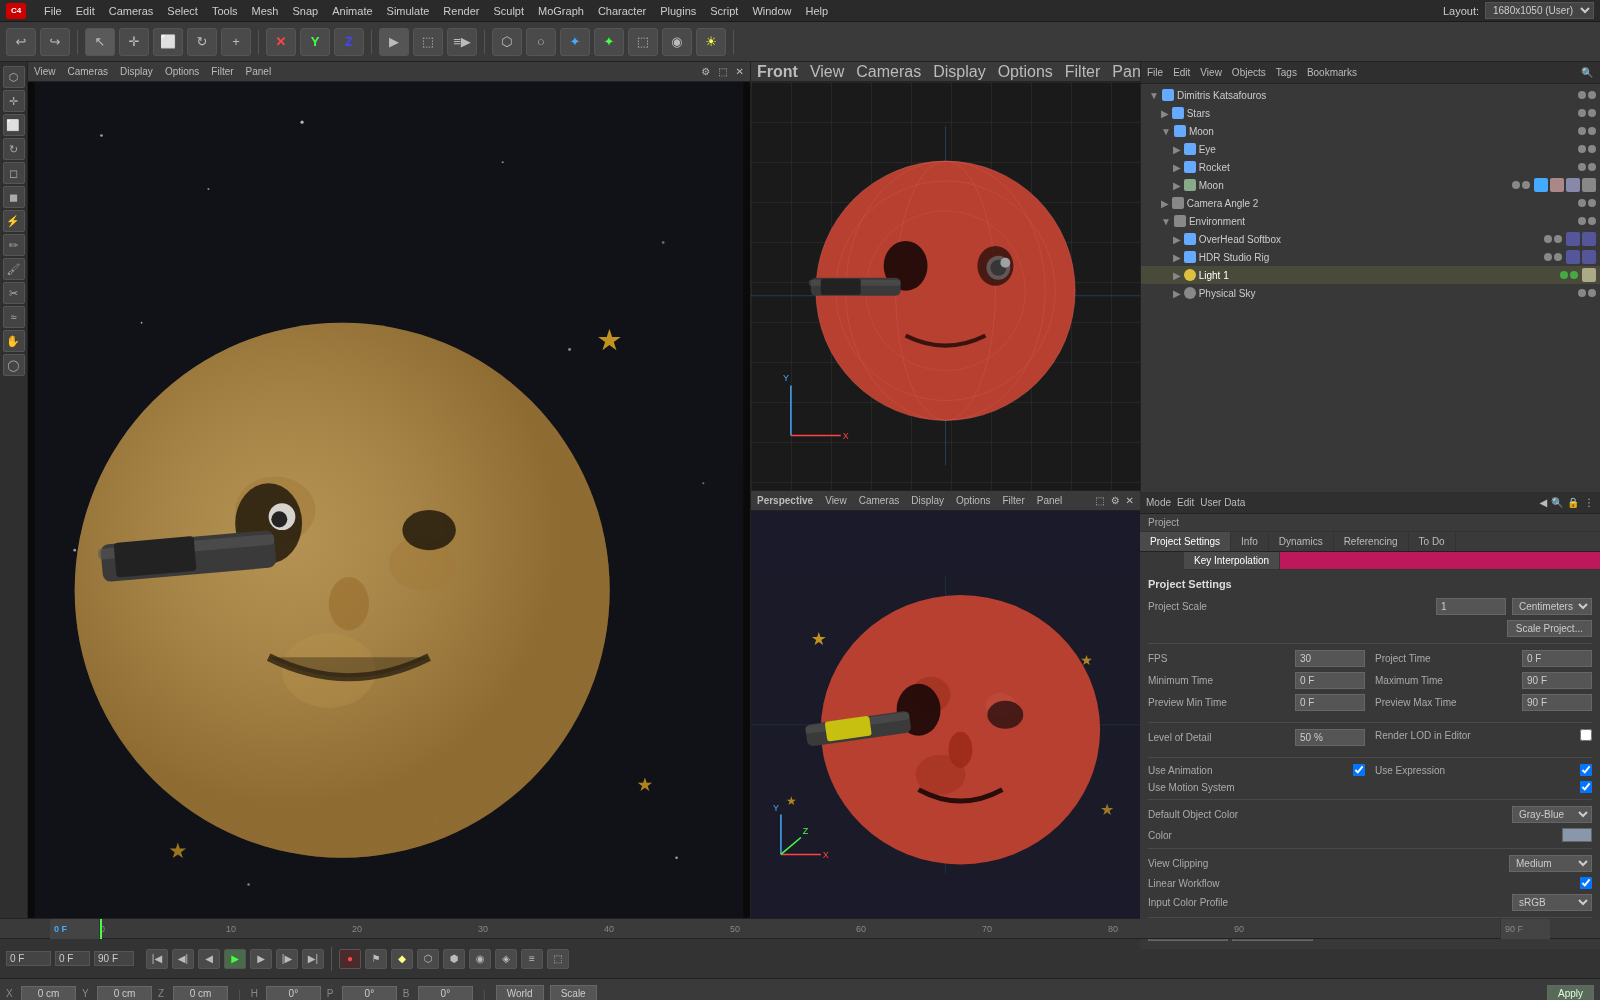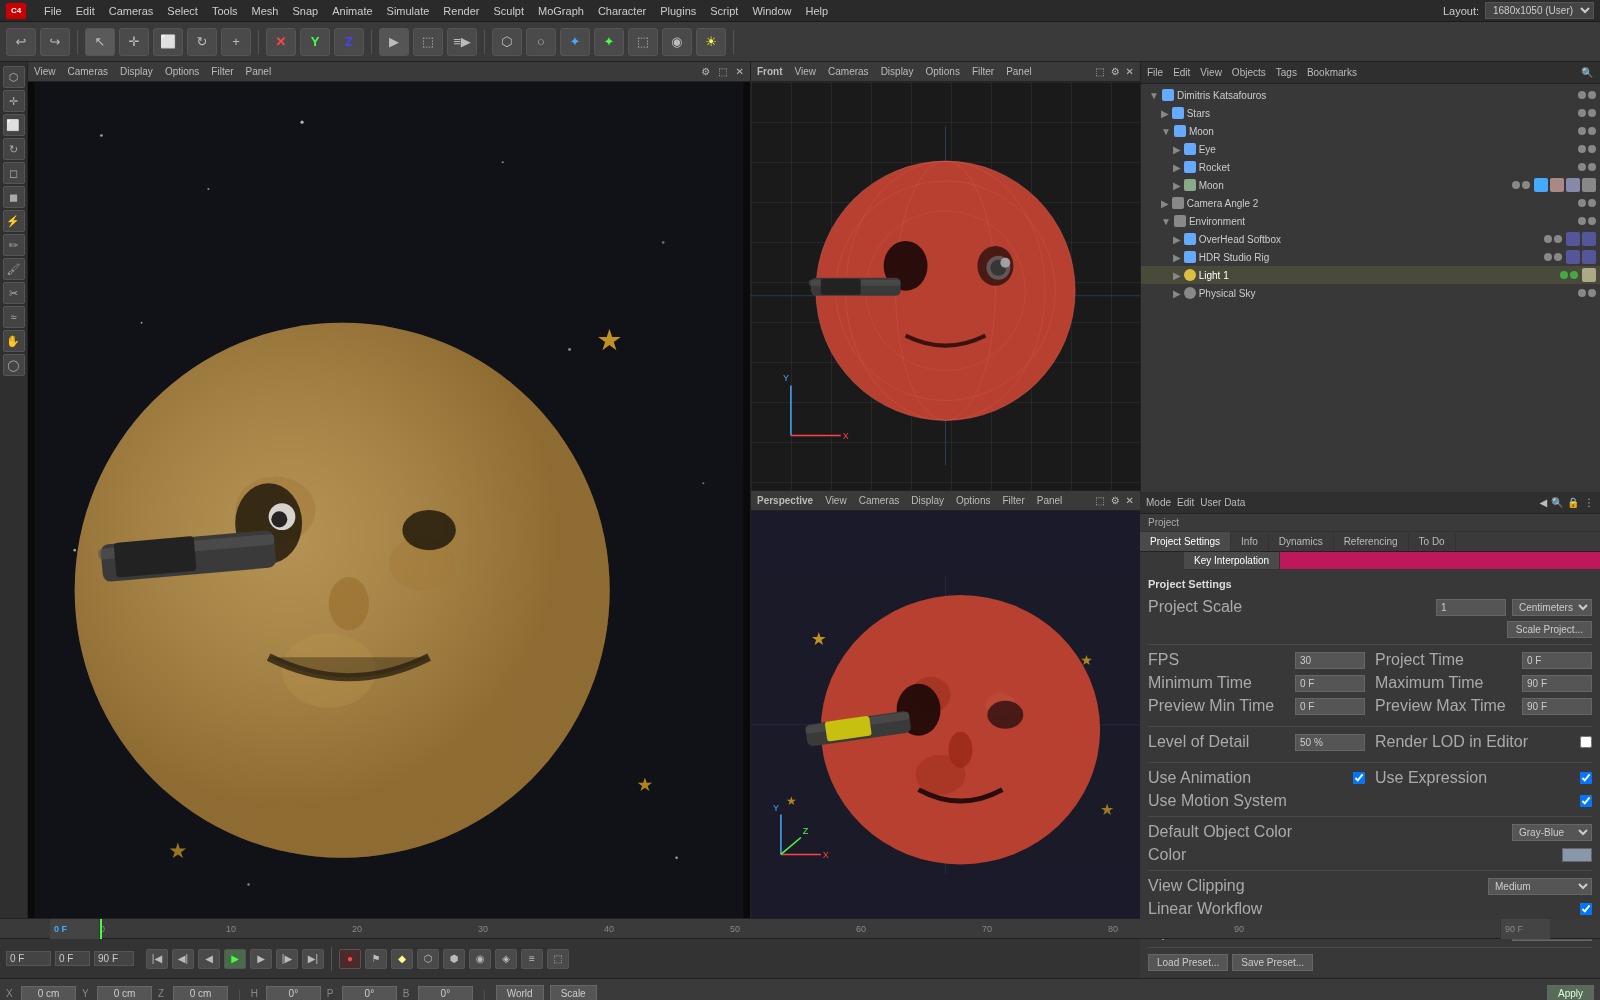--- a/index.html
+++ b/index.html
@@ -154,21 +154,21 @@
     #front-panel-header {
       display: flex;
       align-items: center;
       background: #3a3a3a;
       height: 20px;
       padding: 0 6px;
       gap: 12px;
       border-bottom: 1px solid #222;
     }
     #front-panel-header span {
-      font-size: 10px;
+      font-size: 16px;
       color: #bbb;
       cursor: pointer;
     }
     .panel-title {
       font-size: 10px;
       color: #ddd;
       font-weight: bold;
     }
 
     
@@ -311,21 +311,21 @@
       color: #ddd;
       margin-bottom: 8px;
     }
     .props-row {
       display: flex;
       align-items: center;
       margin-bottom: 5px;
       gap: 6px;
     }
     .props-label {
-      font-size: 16px;
+      font-size: 10px;
       color: #aaa;
       flex: 1;
       min-width: 120px;
     }
     .props-input {
       background: #555;
       border: 1px solid #666;
       color: #ccc;
       font-size: 10px;
       padding: 2px 4px;
@@ -1083,21 +1083,21 @@
 
         <div class="props-row">
           <span class="props-label">Color</span>
           <div class="props-color-swatch" style="background:#8898aa;"></div>
         </div>
 
         <div class="props-divider"></div>
 
         <div class="props-row">
           <span class="props-label">View Clipping</span>
-          <select class="props-select" style="width:104px;">
+          <select class="props-select" style="width:83px;">
             <option>Medium</option>
             <option>Small</option>
             <option>Large</option>
           </select>
         </div>
 
         <div class="props-row">
           <span class="props-label">Linear Workflow</span>
           <input type="checkbox" class="props-checkbox" checked="" style="">
         </div>

